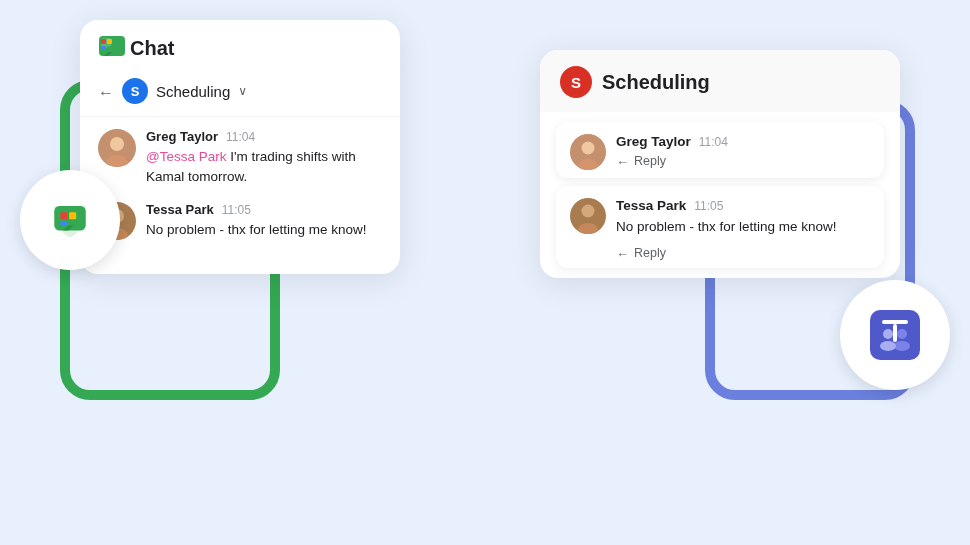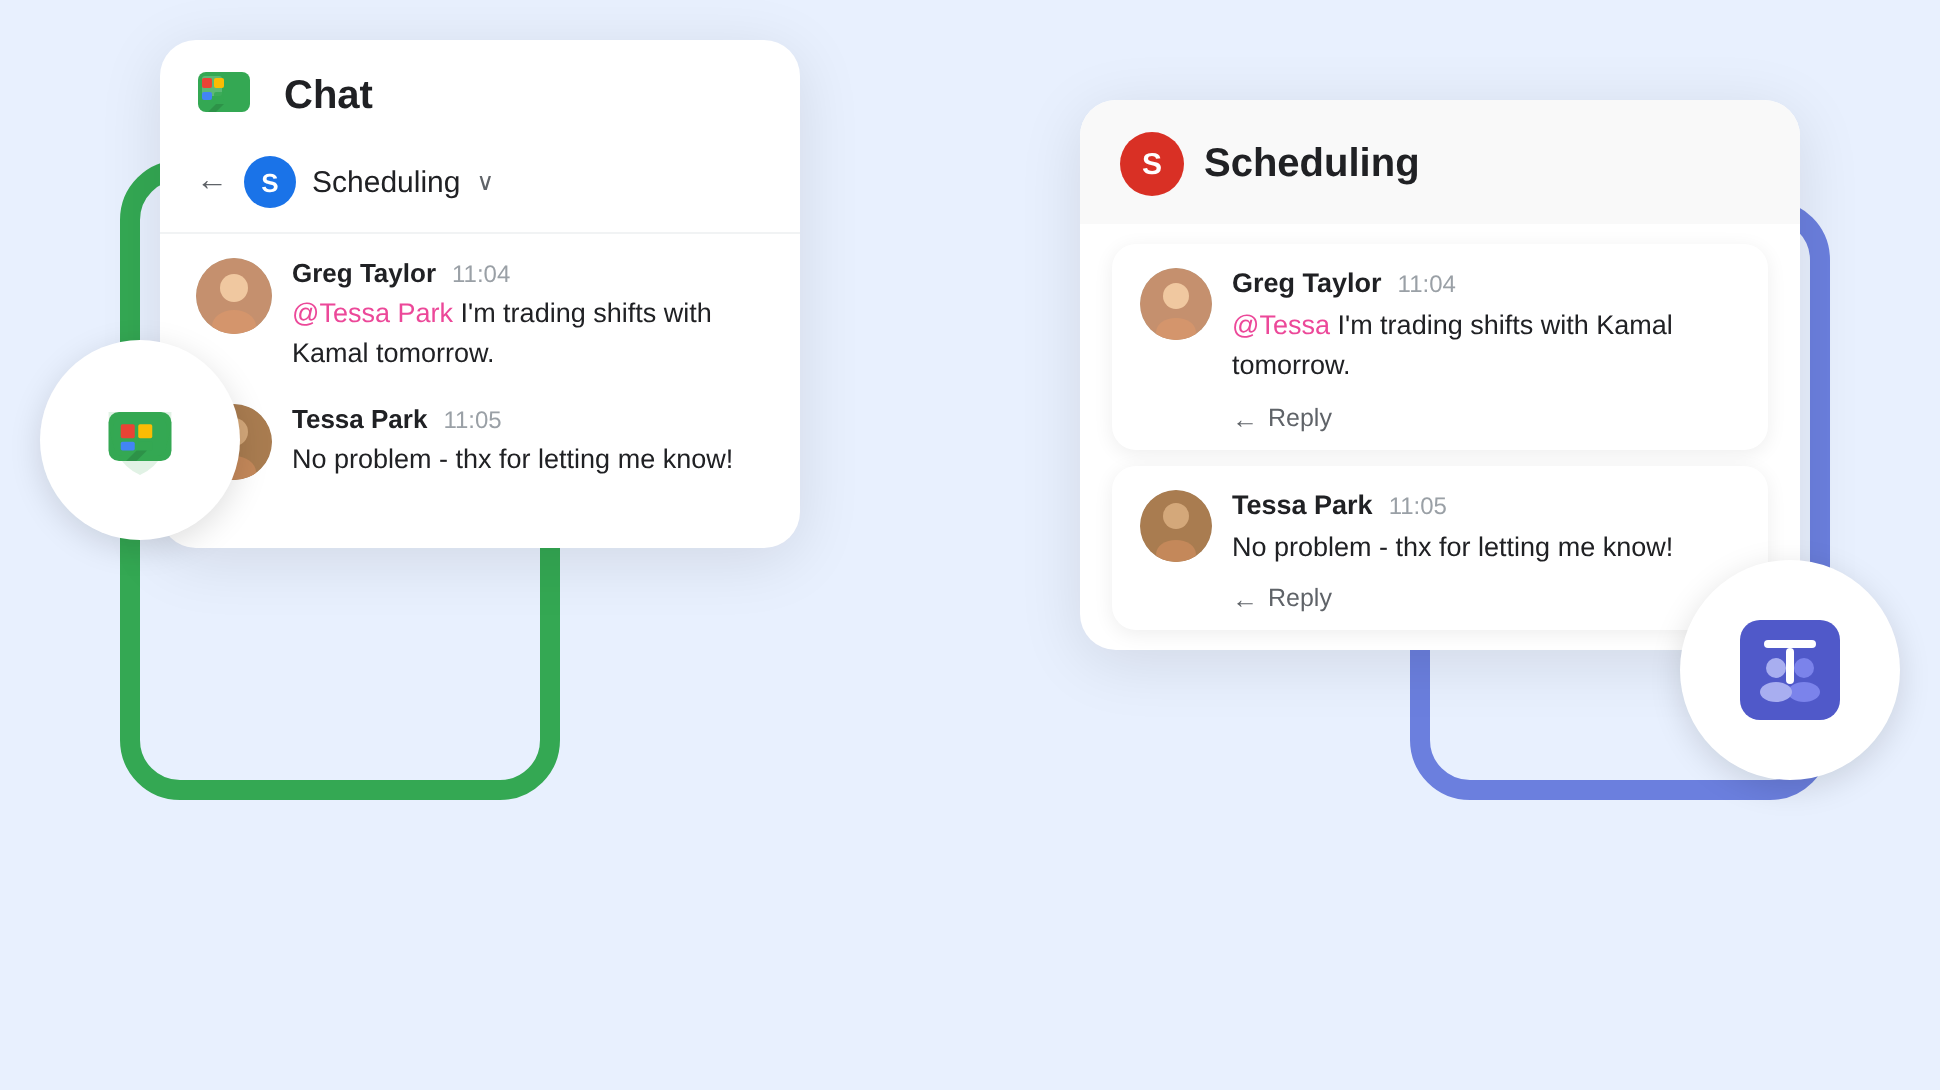--- a/index.html
+++ b/index.html
@@ -80,21 +80,21 @@
       border-radius: 18px;
       box-shadow: 0 6px 32px rgba(0,0,0,0.10);
       z-index: 5;
       padding: 0 0 20px 0;
       overflow: hidden;
     }
 
     .left-card-header {
       display: flex;
       align-items: center;
-      gap: 16px;
+      gap: 4px;
       padding: 14px 18px 10px 18px;
     }
 
     .gchat-logo-small {
       width: 28px;
       height: 28px;
     }
 
     .left-card-title {
       font-size: 20px;
@@ -400,23 +400,20 @@
             <circle cx="18" cy="18" r="18" fill="#c5906e"></circle>
             <circle cx="18" cy="14" r="6.5" fill="#f0c8a0"></circle>
             <ellipse cx="18" cy="32" rx="10" ry="7" fill="#d4956c"></ellipse>
           </svg>
         </div>
         <div style="flex:1;">
           <div class="right-msg-meta">
             <span class="right-msg-sender">Greg Taylor</span>
             <span class="right-msg-time">11:04</span>
           </div>
-          <div class="right-msg-text">
-            <span class="mention">@Tessa</span> I'm trading shifts with Kamal tomorrow.
-          </div>
           <div class="reply-btn">
             <span class="reply-icon">←</span>
             <span>Reply</span>
           </div>
         </div>
       </div>
     </div>
 
     <div class="right-msg-card">
       <div style="display:flex;gap:10px;align-items:flex-start;">

